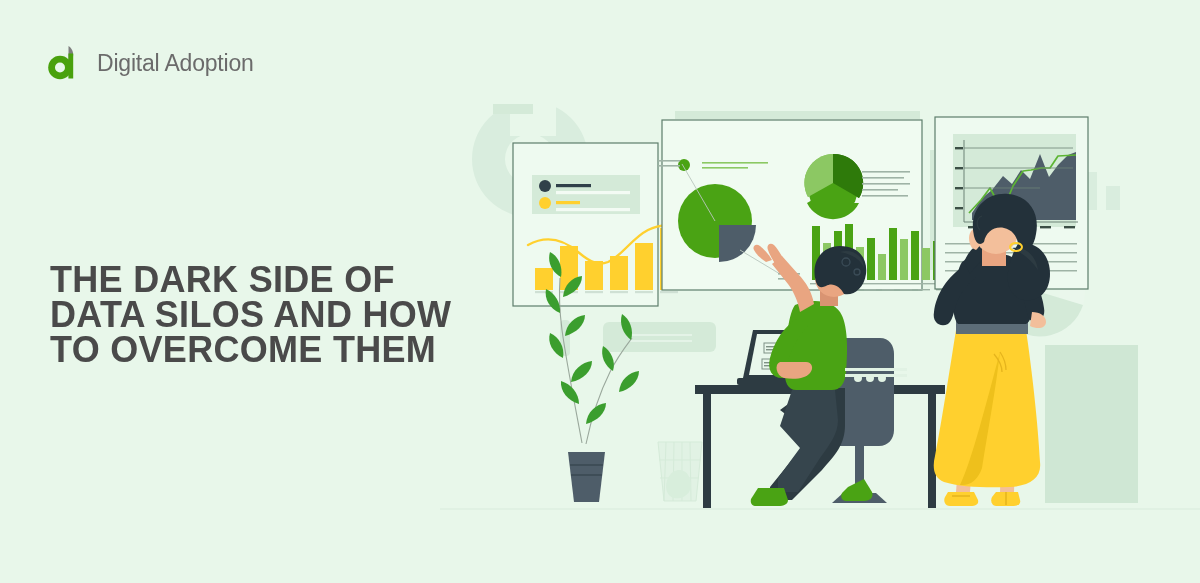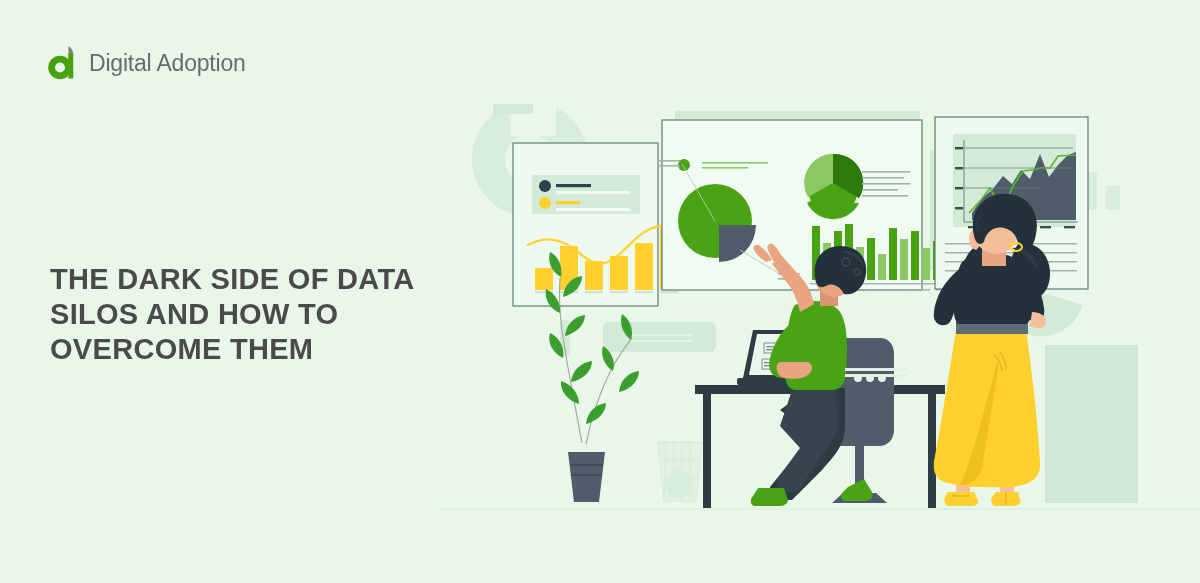--- a/index.html
+++ b/index.html
@@ -5,28 +5,28 @@
   html,body{margin:0;padding:0;}
   body{
     width:1200px;height:583px;overflow:hidden;
     background:#e8f7ea;
     font-family:"Liberation Sans", sans-serif;
     position:relative;
   }
   .stage{position:absolute;inset:0;}
 
   
-  .brand{position:absolute;left:46px;top:45px;display:flex;align-items:center;gap:9px;}
+  .brand{position:absolute;left:46px;top:45px;display:flex;align-items:center;gap:17px;}
   .brand-mark{width:34px;height:36px;position:relative;flex:0 0 auto;}
   .brand-text{font-size:23px;color:#6b6b6b;letter-spacing:-0.2px;font-weight:400;white-space:nowrap;}
 
   
   .headline{
     position:absolute;left:50px;top:262px;width:420px;
-    font-size:29px;line-height:35px;font-weight:700;color:#4a4a4a;
+    font-size:36px;line-height:35px;font-weight:700;color:#4a4a4a;
     letter-spacing:.3px;
   }
 
   
   .illu{position:absolute;left:440px;top:0;width:760px;height:583px;}
   .illu svg{display:block;}
 </style>
 </head>
 <body>
 

